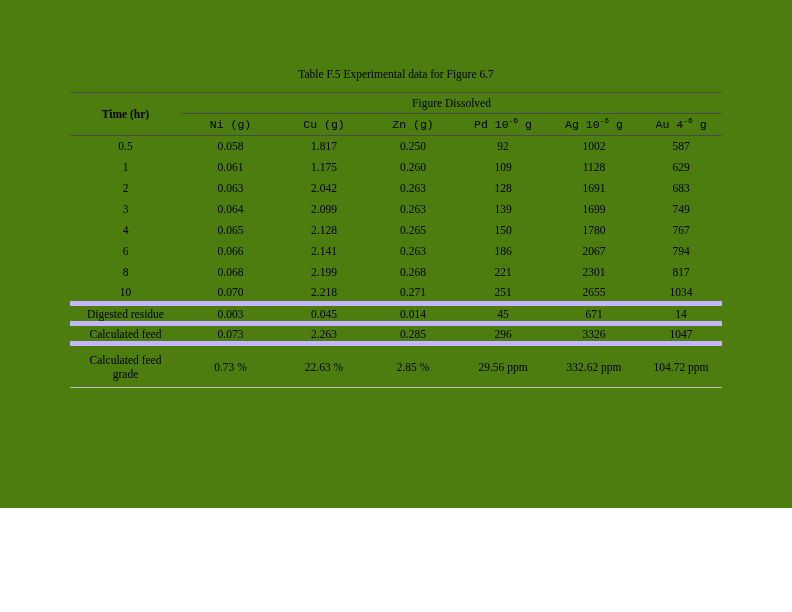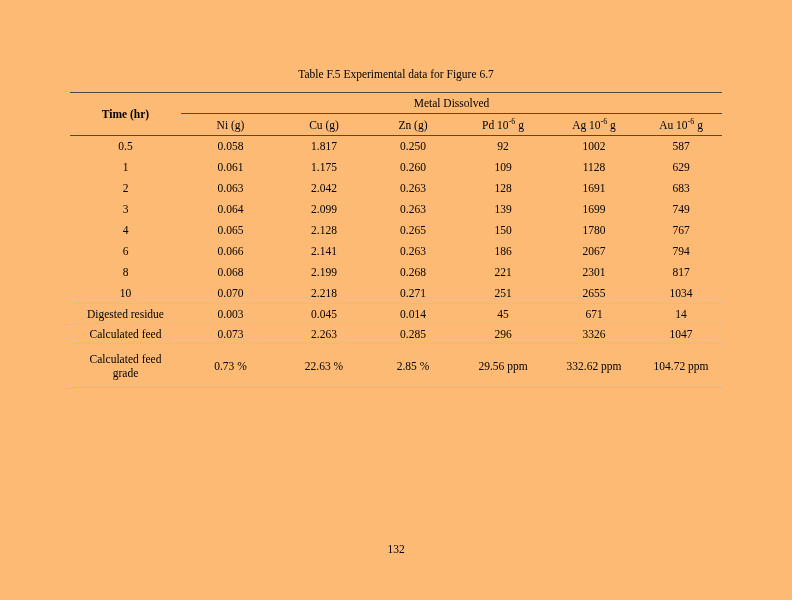--- a/index.html
+++ b/index.html
@@ -4,22 +4,22 @@
 <style>
   * { margin: 0; padding: 0; box-sizing: border-box; }
   html, body { background: #ffffff; }
   body {
     width: 792px; height: 612px;
     font-family: "Liberation Serif", serif;
     color: #000000;
   }
   .page {
     position: relative;
-    width: 792px; height: 600px;
-    background: #fdba74;
+    width: 792px; height: 508px;
+    background: #4d7c0f;
     overflow: hidden;
   }
   .caption {
     position: absolute;
     top: 67px; left: 0;
     width: 100%;
     text-align: center;
     font-size: 11.5px;
     line-height: 15px;
   }
@@ -43,23 +43,23 @@
   .hdr-row2 { height: 22px; }
   th.time {
     border-top: 1px solid #4a4a4a;
     border-bottom: 1px solid #4a4a4a;
     font-weight: bold;
   }
   th.group {
     border-top: 1px solid #4a4a4a;
     border-bottom: 1px solid #4a4a4a;
   }
-  .hdr-row2 th { border-bottom: 1px solid #4a4a4a; }
+  .hdr-row2 th { border-bottom: 1px solid #4a4a4a; font-family: Liberation Mono, monospace; }
   tbody tr.data-row { height: 21px; }
-  tr.sep-top td { border-top: 1px solid #c4b5fd; }
+  tr.sep-top td { border-top: 5px solid #c4b5fd; }
   tr.summary { height: 20px; }
   tr.grade { height: 44px; }
   tr.grade td { border-bottom: 1px solid #bdbdbd; }
   td.row-label { padding: 0 12px; }
   .page-number {
     position: absolute;
     top: 543px; left: 0;
     width: 100%;
     text-align: center;
     font-size: 11.5px;
@@ -78,29 +78,29 @@
       <col style="width:99px">
       <col style="width:88px">
       <col style="width:90px">
       <col style="width:90px">
       <col style="width:92px">
       <col style="width:82px">
     </colgroup>
     <thead>
       <tr class="hdr-row1">
         <th class="time" rowspan="2">Time (hr)</th>
-        <th class="group" colspan="6">Metal Dissolved</th>
+        <th class="group" colspan="6">Figure Dissolved</th>
       </tr>
       <tr class="hdr-row2">
         <th><span>Ni (g)</span><sup></sup><span></span></th>
         <th><span>Cu (g)</span><sup></sup><span></span></th>
         <th><span>Zn (g)</span><sup></sup><span></span></th>
         <th><span>Pd 10</span><sup>-6</sup><span> g</span></th>
         <th><span>Ag 10</span><sup>-6</sup><span> g</span></th>
-        <th><span>Au 10</span><sup>-6</sup><span> g</span></th>
+        <th><span>Au 4</span><sup>-6</sup><span> g</span></th>
       </tr>
     </thead>
     <tbody>
       <tr class="data-row">
         <td>0.5</td>
         <td>0.058</td>
         <td>1.817</td>
         <td>0.250</td>
         <td>92</td>
         <td>1002</td>

